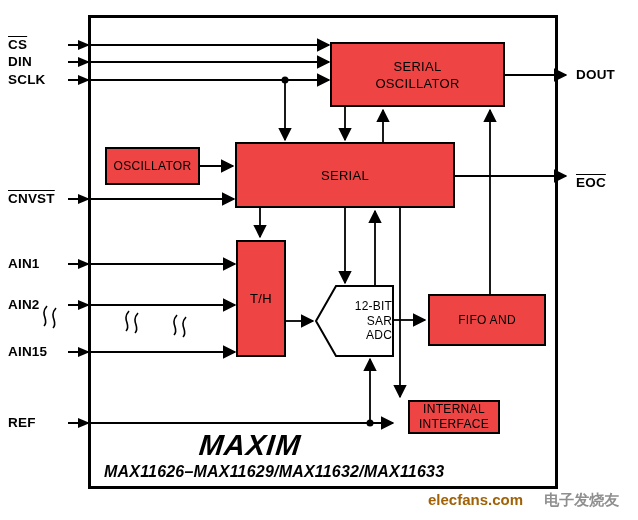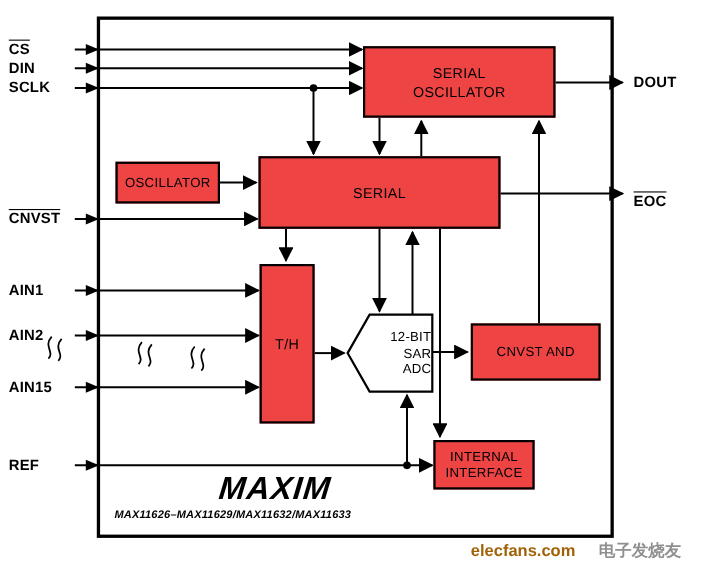--- a/index.html
+++ b/index.html
@@ -26,21 +26,21 @@
   }
   .pin-left  { left:8px;  width:58px; }
   .pin-right { left:576px; width:60px; text-align:left; }
   .ovl { text-decoration:overline; }
   .logo {
     position:absolute; left:170px; top:429px; width:160px; text-align:center;
     font-size:29px; font-weight:bold; font-style:italic; letter-spacing:1px;
     transform:skewX(-6deg);
   }
   .partnum {
-    position:absolute; left:104px; top:463px; font-size:10px; font-style:italic;
+    position:absolute; left:104px; top:463px; font-size:16px; font-style:italic;
     font-weight:bold; letter-spacing:0.2px; white-space:nowrap;
   }
   .watermark {
     position:absolute; left:428px; top:491px; font-size:15px; font-weight:bold; white-space:nowrap;
   }
   .wm-site { color:#a16207; }
   .wm-cn   { color:#8f8f8f; margin-left:17px; }
 </style>
 </head>
 <body>
@@ -116,37 +116,37 @@
   </div>
 
   <div class="block small" style="left:105px;top:147px;width:95px;height:38px">
     <div>OSCILLATOR</div>
   </div>
 
   <div class="block" style="left:235px;top:142px;width:220px;height:66px">
     <div>SERIAL</div>
   </div>
 
-  <div class="block" style="left:236px;top:240px;width:50px;height:145px">
+  <div class="block" style="left:236px;top:240px;width:50px;height:117px">
     <div>T/H</div>
   </div>
 
   <div class="adc-text" style="left:322px;top:299px;width:70px">
     <div>12-BIT</div>
     <div>SAR</div>
     <div>ADC</div>
   </div>
 
   <div class="block small" style="left:428px;top:294px;width:118px;height:52px">
     <div>
-      <div>CNVST AND</div>
+      <div>FIFO AND</div>
     </div>
   </div>
 
-  <div class="block small" style="left:394px;top:400px;width:92px;height:45px">
+  <div class="block small" style="left:408px;top:400px;width:92px;height:34px">
     <div>
       <div>INTERNAL</div>
       <div>INTERFACE</div>
     </div>
   </div>
 
   <div class="pin-label pin-left" style="top:36px"><span class="ovl">CS</span></div>
   <div class="pin-label pin-left" style="top:53px"><span>DIN</span></div>
   <div class="pin-label pin-left" style="top:71px"><span>SCLK</span></div>
   <div class="pin-label pin-left" style="top:190px"><span class="ovl">CNVST</span></div>

